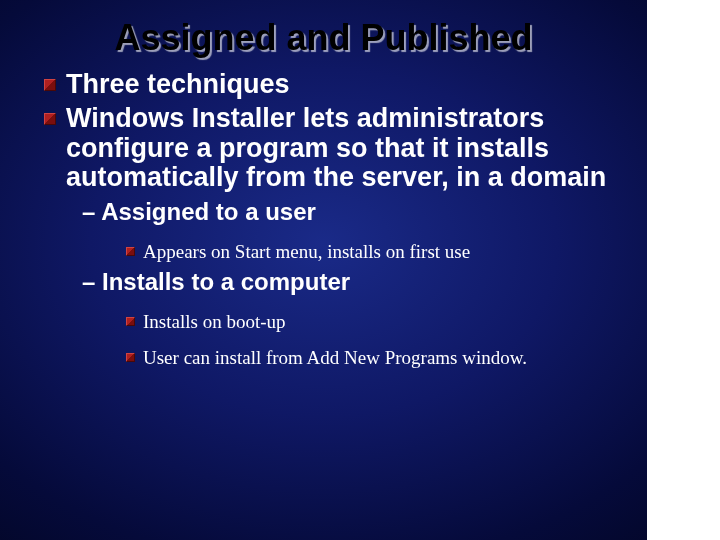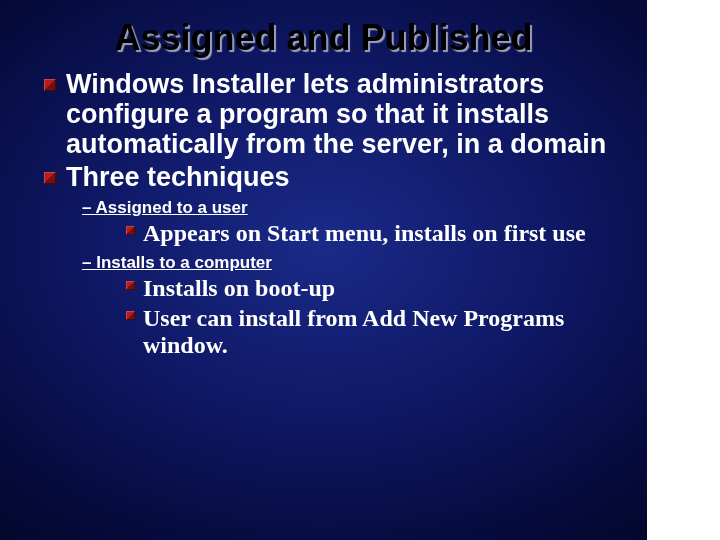--- a/index.html
+++ b/index.html
@@ -47,59 +47,58 @@
     background: linear-gradient(135deg, #b02020 0 50%, #7a0e0e 50% 100%);
     box-shadow: inset -1px -1px 0 rgba(0,0,0,0.4), inset 1px 1px 0 rgba(255,120,120,0.4);
   }
   .sqbullet.sm {
     width: 9px;
     height: 9px;
     margin-top: 6px;
     margin-right: 8px;
   }
   .lvl2 {
-    font-size: 17px;
+    font-size: 24px;
     font-weight: bold;
     margin-left: 42px;
     line-height: 1.25;
     margin-top: 4px;
     margin-bottom: 2px;
     font-family: Arial, Helvetica, sans-serif;
-    text-decoration: underline;
   }
   .lvl3 {
     display: flex;
     align-items: flex-start;
-    font-size: 24px;
-    font-weight: bold;
+    font-size: 19px;
+    font-weight: normal;
     font-family: "Times New Roman", Times, serif;
     margin-left: 86px;
     line-height: 1.15;
-    margin-top: 2px;
+    margin-top: 14px;
     margin-bottom: 2px;
   }
   .lvl3 .txt { flex: 1; }
 </style>
 </head>
 <body>
 
 <div class="slide">
 
   <div class="title">
     <span>Assigned and Published</span><br>
   </div>
 
   <div class="lvl1">
     <span class="sqbullet"></span>
-    <span class="txt">Windows Installer lets administrators configure a program so that it installs automatically from the server, in a domain</span>
+    <span class="txt">Three techniques</span>
   </div>
 
   <div class="lvl1">
     <span class="sqbullet"></span>
-    <span class="txt">Three techniques</span>
+    <span class="txt">Windows Installer lets administrators configure a program so that it installs automatically from the server, in a domain</span>
   </div>
 
   <div class="lvl2">– Assigned to a user</div>
   <div class="lvl3">
     <span class="sqbullet sm"></span>
     <span class="txt">Appears on Start menu, installs on first use</span>
   </div>
 
   <div class="lvl2">– Installs to a computer</div>
   <div class="lvl3">

